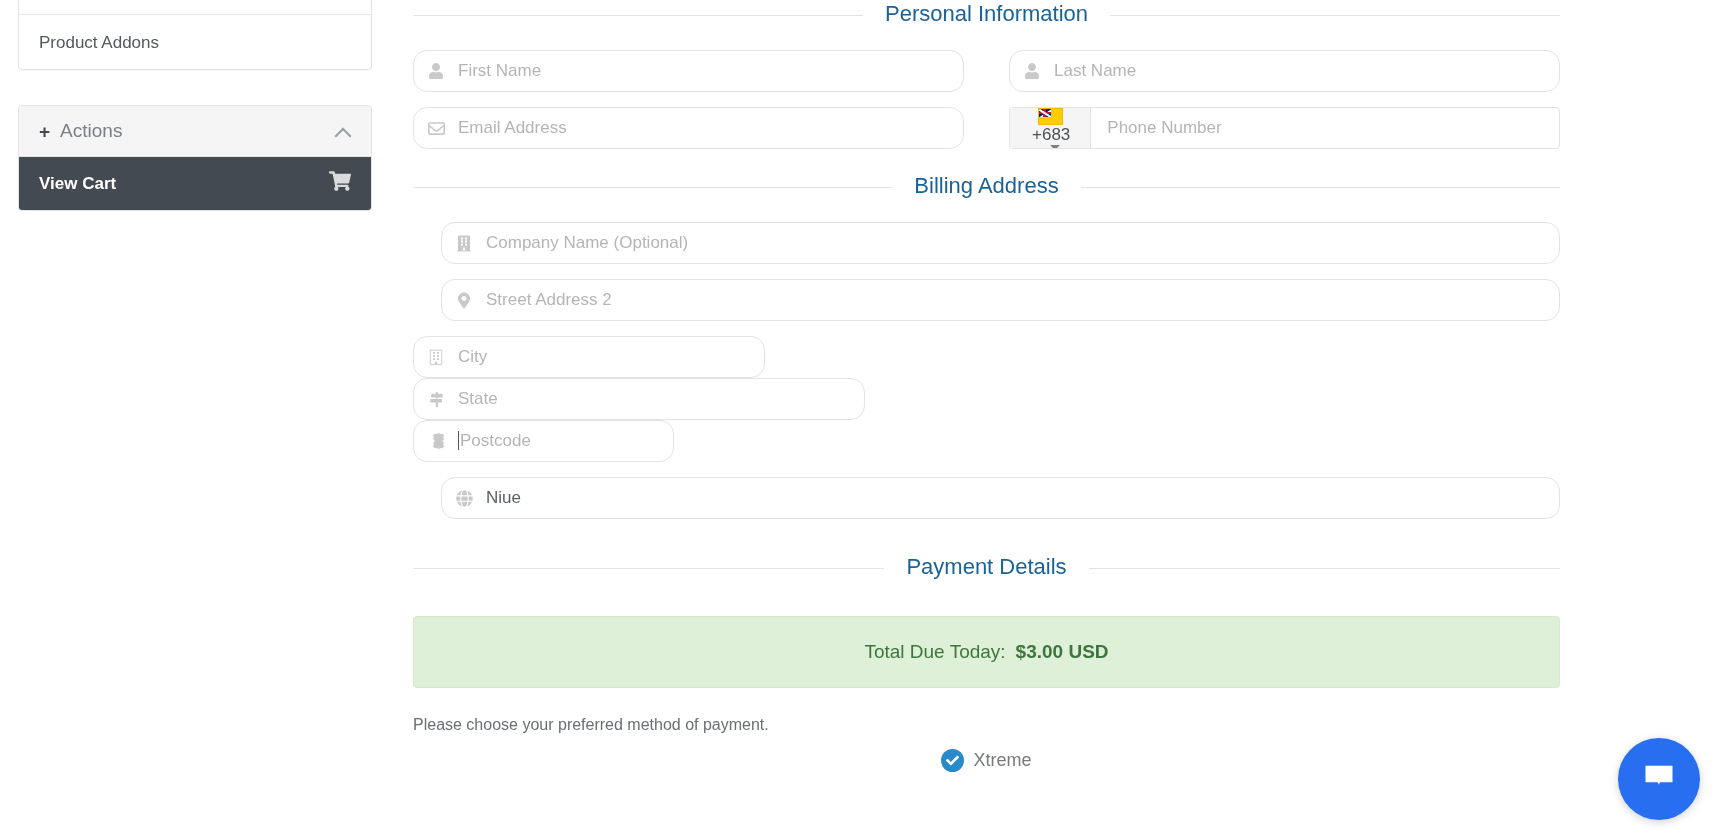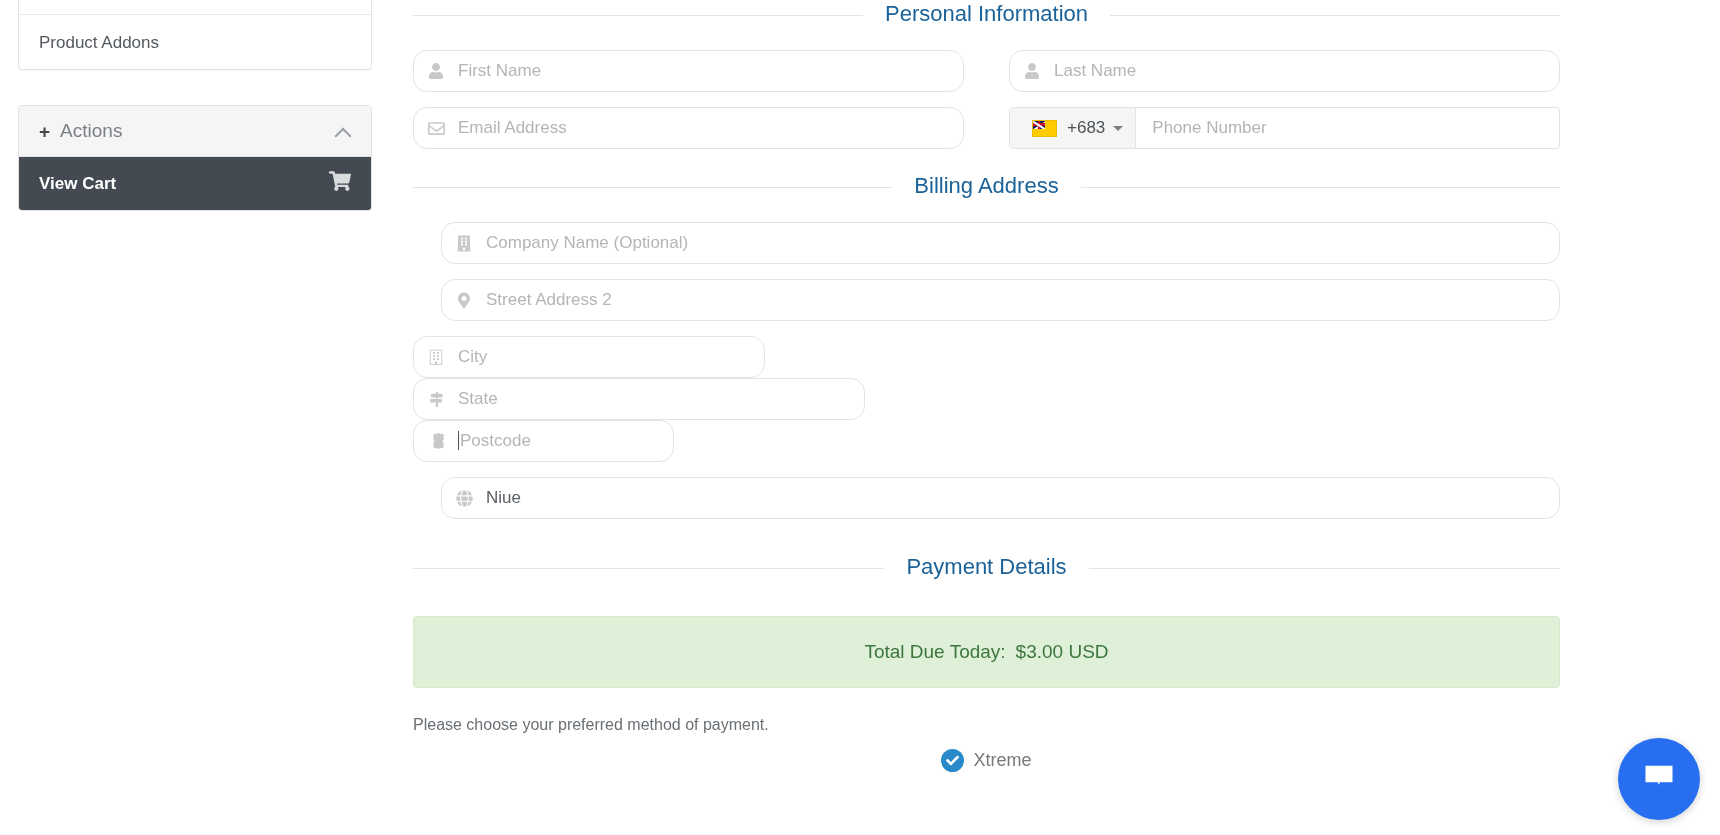--- a/index.html
+++ b/index.html
@@ -191,20 +191,21 @@
     overflow: hidden;
     background: #fff;
   }
   .flag-select {
     display: flex;
     align-items: center;
     background: #f5f5f5;
     border-right: 1px solid #e3e3e3;
     padding: 0 12px 0 22px;
     cursor: pointer;
+    flex-direction: column;
   }
   .flag {
     width: 25px; height: 17px;
     position: relative;
     background: #ffcc00;
     border: 1px solid rgba(0,0,0,.08);
     margin-right: 10px;
     flex: 0 0 auto;
   }
   .flag .canton {
@@ -274,21 +275,21 @@
     background: #dff0d8;
     border: 1px solid #d3ebc6;
     border-radius: 4px;
     height: 72px;
     display: flex;
     align-items: center;
     justify-content: center;
     font-size: 19px;
     color: #3c763d;
   }
-  .total-box .bold { font-weight: normal; margin-left: 10px; }
+  .total-box .bold { font-weight: bold; margin-left: 10px; }
 
   .choose-txt {
     margin-top: 28px;
     font-size: 16px;
     color: #6a6f74;
   }
 
   .pay-methods {
     margin-top: 15px;
     display: flex;

